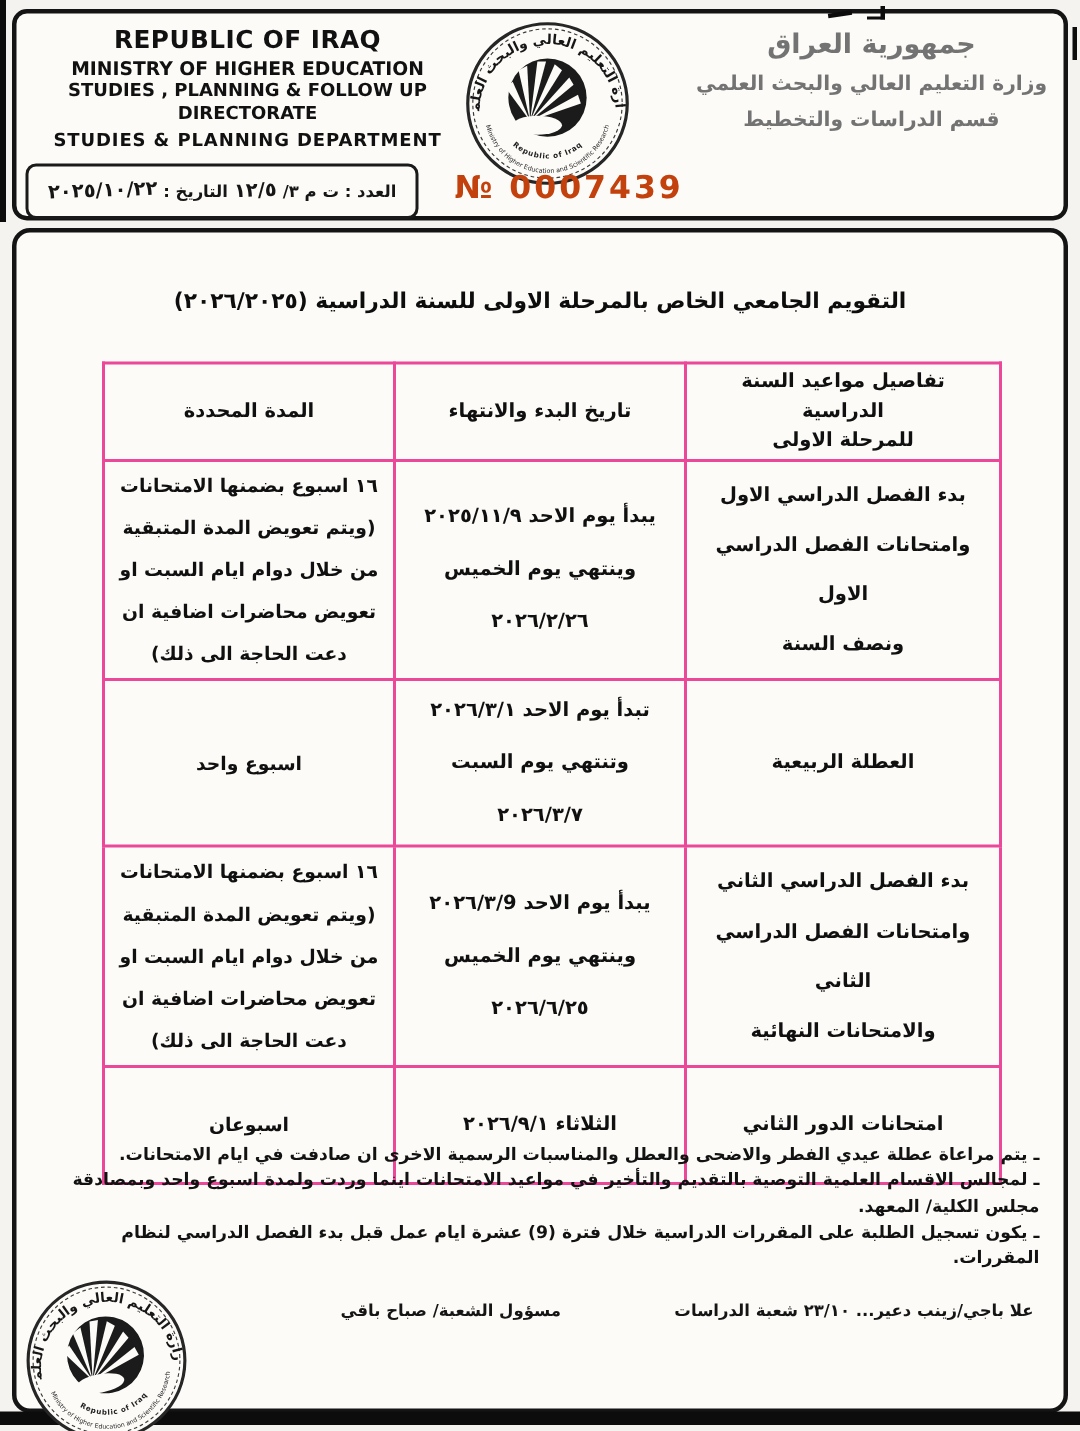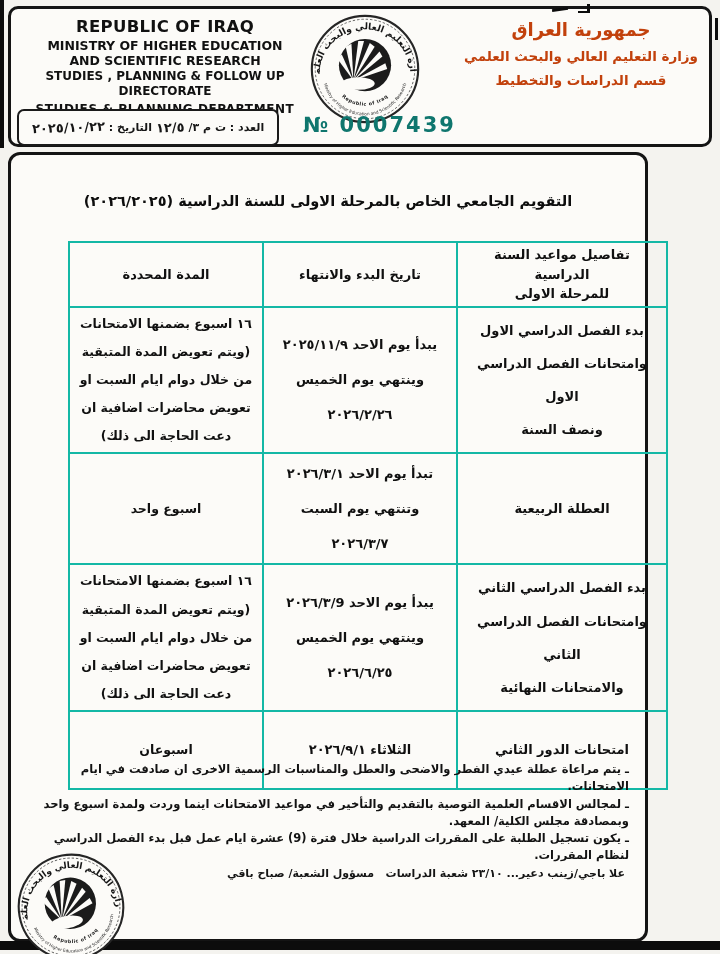--- a/index.html
+++ b/index.html
@@ -26,56 +26,56 @@
     position:absolute;left:16px;top:8px;width:276px;
     text-align:center;font-weight:bold;color:#111;
     line-height:1.25;
   }
   #english-block .en-l1{font-size:16.5px;letter-spacing:.3px;}
   #english-block .en-l2,#english-block .en-l3{font-size:12.5px;text-align:center;}
   #english-block .en-l4{font-size:12px;}
   #english-block .en-l5{font-size:12px;letter-spacing:.6px;margin-top:3px;}
   #arabic-block{
     position:absolute;left:436px;top:10px;width:268px;
-    text-align:center;font-weight:bold;color:#c2410c;
+    text-align:center;font-weight:bold;color:#737373;
     direction:rtl;
   }
   #arabic-block .ar-l1{font-size:18px;margin-bottom:8px;}
   #arabic-block .ar-l2,#arabic-block .ar-l3{font-size:13.5px;margin-bottom:8px;}
   #arabic-block .ar-l4{font-size:13.5px;}
   #ref-box{
     position:absolute;left:6px;top:100px;width:258px;height:33px;
     border:2px solid #1a1a1a;border-radius:7px;
     direction:rtl;display:flex;align-items:center;justify-content:center;
     font-size:11px;font-weight:bold;gap:4px;white-space:nowrap;
     background:#fcfbf8;
   }
   #ref-box .hand{font-size:13px;transform:rotate(-2deg);}
   #serial{
     position:absolute;left:292px;top:104px;
     font-size:21px;font-weight:bold;direction:ltr;
-    letter-spacing:2px;color:#0f766e;
+    letter-spacing:2px;color:#c2410c;
   }
   .seal{position:absolute;}
   #header-seal{left:296px;top:2px;width:116px;height:116px;}
   #footer-seal{left:14px;top:850px;width:114px;height:114px;transform:rotate(-10deg);z-index:5;}
   
-  #body-box{left:8px;top:152px;width:640px;height:790px;border-radius:12px;}
+  #body-box{left:8px;top:152px;width:704px;height:790px;border-radius:12px;}
   #doc-title{
     position:absolute;left:0;top:38px;width:100%;
     text-align:center;direction:rtl;
     font-size:14.5px;font-weight:bold;color:#0d0d0d;
   }
   
   #cal-table{
     position:absolute;left:57px;top:86px;width:598px;height:452px;
     border-collapse:collapse;direction:rtl;table-layout:fixed;
   }
   #cal-table th,#cal-table td{
-    border:2px solid #14b8a6;
+    border:2px solid #ec4899;
     font-weight:bold;color:#101010;
     text-align:center;vertical-align:middle;
     white-space:pre-line;
     padding:2px 8px;box-sizing:border-box;
   }
   #cal-table th{font-size:13px;line-height:1.5;height:50px;}
   .col-details{width:210px;}
   .col-dates{width:194px;}
   .col-duration{width:194px;}
   td.cell-details{font-size:13px;line-height:2.55;}
@@ -104,21 +104,20 @@
 </head>
 <body>
 
 <div id="page">
 
   <div id="header-box" class="box">
 
     <div id="english-block">
       <div class="en-l1">REPUBLIC OF IRAQ</div>
       <div class="en-l2">MINISTRY OF HIGHER EDUCATION</div>
-      <div class="en-l3">AND SCIENTIFIC RESEARCH</div>
       <div class="en-l4">STUDIES , PLANNING &amp; FOLLOW UP DIRECTORATE</div>
       <div class="en-l5">STUDIES &amp;  PLANNING DEPARTMENT</div>
     </div>
 
     <svg id="header-seal" class="seal" viewBox="0 0 120 120">
       <circle cx="60" cy="60" r="55" fill="#fcfbf8" stroke="#262626" stroke-width="2.2"></circle>
       <circle cx="60" cy="60" r="51.5" fill="none" stroke="#3a3a3a" stroke-width="0.8" stroke-dasharray="2.5 2"></circle>
       <defs>
         <path id="sealA-top" d="M 13,66 A 47 47 0 1 1 107,66"></path>
         <path id="sealA-lat1" d="M 24,62 A 36 36 0 0 0 96,62"></path>

